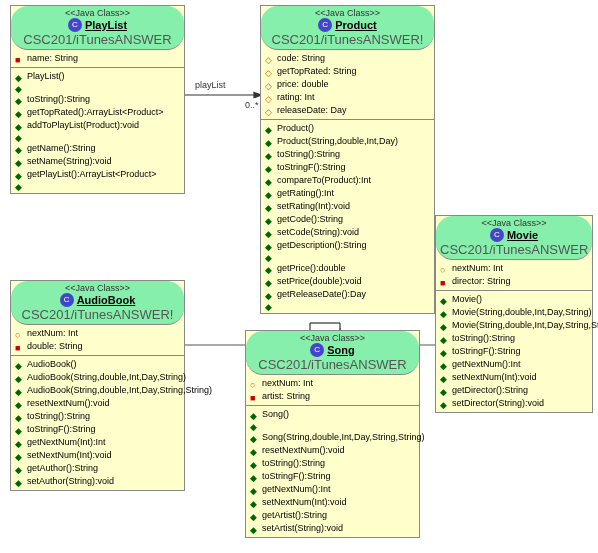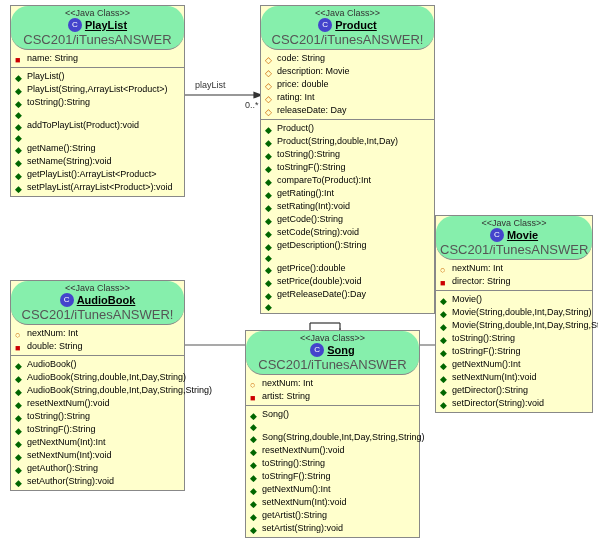--- a/index.html
+++ b/index.html
@@ -153,28 +153,28 @@
         <span>name: String</span>
       </div>
     </div>
     <div class="uml-section">
       <div class="uml-item">
           <span class="vis-icon icon-public">◆</span>
           <span>PlayList()</span>
         </div>
       <div class="uml-item">
           <span class="vis-icon icon-public">◆</span>
-          <span>PlayList(String,ArrayList&lt;Product&gt;)</span>
         </div>
       <div class="uml-item">
           <span class="vis-icon icon-public">◆</span>
           <span>toString():String</span>
         </div>
       <div class="uml-item">
           <span class="vis-icon icon-public">◆</span>
+          <span>getTopRated():ArrayList&lt;Product&gt;</span>
         </div>
       <div class="uml-item">
           <span class="vis-icon icon-public">◆</span>
           <span>addToPlayList(Product):void</span>
         </div>
       <div class="uml-item">
           <span class="vis-icon icon-public">◆</span>
         </div>
       <div class="uml-item">
           <span class="vis-icon icon-public">◆</span>
@@ -183,42 +183,41 @@
       <div class="uml-item">
           <span class="vis-icon icon-public">◆</span>
           <span>setName(String):void</span>
         </div>
       <div class="uml-item">
           <span class="vis-icon icon-public">◆</span>
           <span>getPlayList():ArrayList&lt;Product&gt;</span>
         </div>
       <div class="uml-item">
           <span class="vis-icon icon-public">◆</span>
-          <span>setPlayList(ArrayList&lt;Product&gt;):void</span>
         </div>
     </div>
   </div>
 
   <div class="uml-class" style="left:260px; top:5px; width:175px;">
     <div class="uml-header">
       <div class="uml-stereotype">&lt;&lt;Java Class&gt;&gt;</div>
       <div style="display:flex;align-items:center;justify-content:center;">
         <span class="class-icon">C</span>
         <span class="uml-classname">Product</span>
       </div>
       <div class="uml-package">CSC201/iTunesANSWER!</div>
     </div>
     <div class="uml-section">
       <div class="uml-item">
           <span class="vis-icon icon-protected">◇</span>
           <span>code: String</span>
         </div>
       <div class="uml-item">
           <span class="vis-icon icon-protected">◇</span>
-          <span>description: Movie</span>
+          <span>getTopRated: String</span>
         </div>
       <div class="uml-item">
           <span class="vis-icon icon-protected">◇</span>
           <span>price: double</span>
         </div>
       <div class="uml-item">
           <span class="vis-icon icon-protected">◇</span>
           <span>rating: Int</span>
         </div>
       <div class="uml-item">

